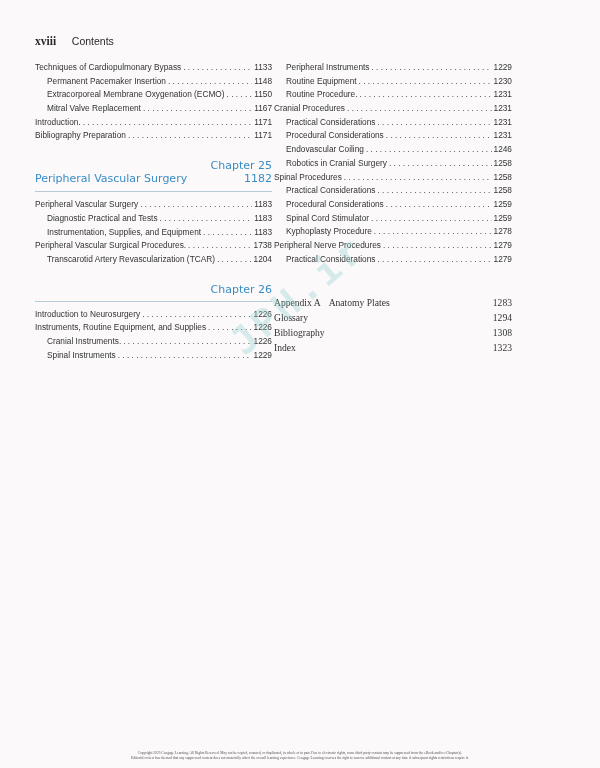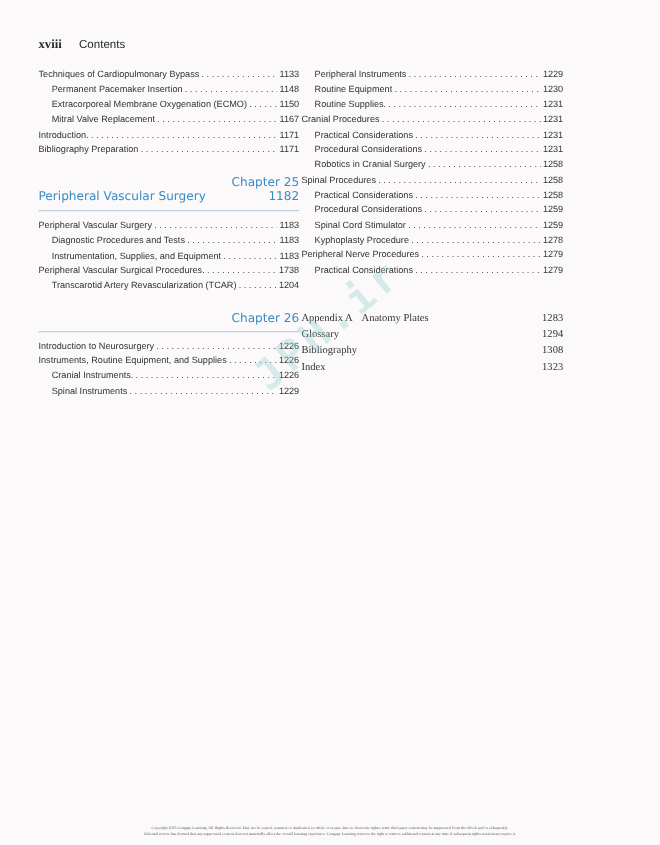--- a/index.html
+++ b/index.html
@@ -89,21 +89,21 @@
     </div>
     <div class="rule"></div>
   </div>
   <div id="ch25">
       <div class="entry">
         <span class="t">Peripheral Vascular Surgery</span>
         <span class="dots"></span>
         <span class="p">1183</span>
       </div>
       <div class="entry sub">
-        <span class="t">Diagnostic Procedures and Tests</span>
+        <span class="t">Diagnostic Practical and Tests</span>
         <span class="dots"></span>
         <span class="p">1183</span>
       </div>
       <div class="entry sub">
         <span class="t">Instrumentation, Supplies, and Equipment</span>
         <span class="dots"></span>
         <span class="p">1183</span>
       </div>
       <div class="entry">
         <span class="t">Peripheral Vascular Surgical Procedures.</span>
@@ -151,38 +151,43 @@
         <span class="t">Peripheral Instruments</span>
         <span class="dots"></span>
         <span class="p">1229</span>
       </div>
       <div class="entry sub">
         <span class="t">Routine Equipment</span>
         <span class="dots"></span>
         <span class="p">1230</span>
       </div>
       <div class="entry sub">
-        <span class="t">Routine Supplies.</span>
+        <span class="t">Routine Procedure.</span>
         <span class="dots"></span>
         <span class="p">1231</span>
       </div>
       <div class="entry">
         <span class="t">Cranial Procedures</span>
         <span class="dots"></span>
         <span class="p">1231</span>
       </div>
       <div class="entry sub">
         <span class="t">Practical Considerations</span>
         <span class="dots"></span>
         <span class="p">1231</span>
       </div>
       <div class="entry sub">
         <span class="t">Procedural Considerations</span>
         <span class="dots"></span>
         <span class="p">1231</span>
+      </div>
+      <div class="entry sub">
+        <span class="t">Endovascular Coiling</span>
+        <span class="dots"></span>
+        <span class="p">1246</span>
       </div>
       <div class="entry sub">
         <span class="t">Robotics in Cranial Surgery</span>
         <span class="dots"></span>
         <span class="p">1258</span>
       </div>
       <div class="entry">
         <span class="t">Spinal Procedures</span>
         <span class="dots"></span>
         <span class="p">1258</span>

